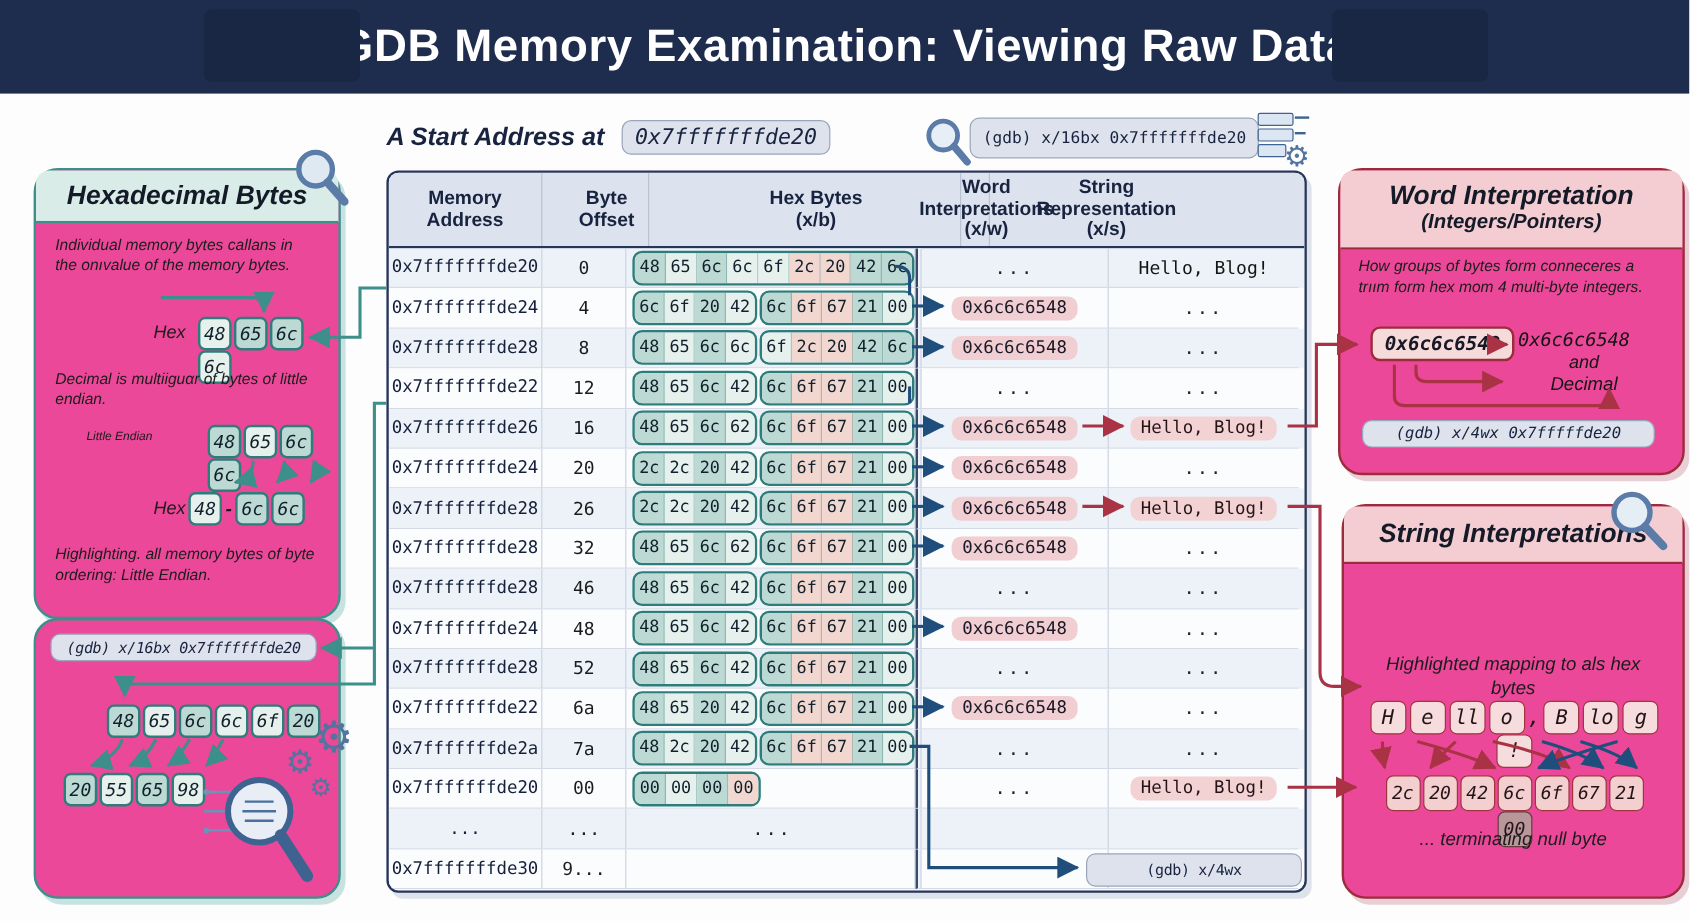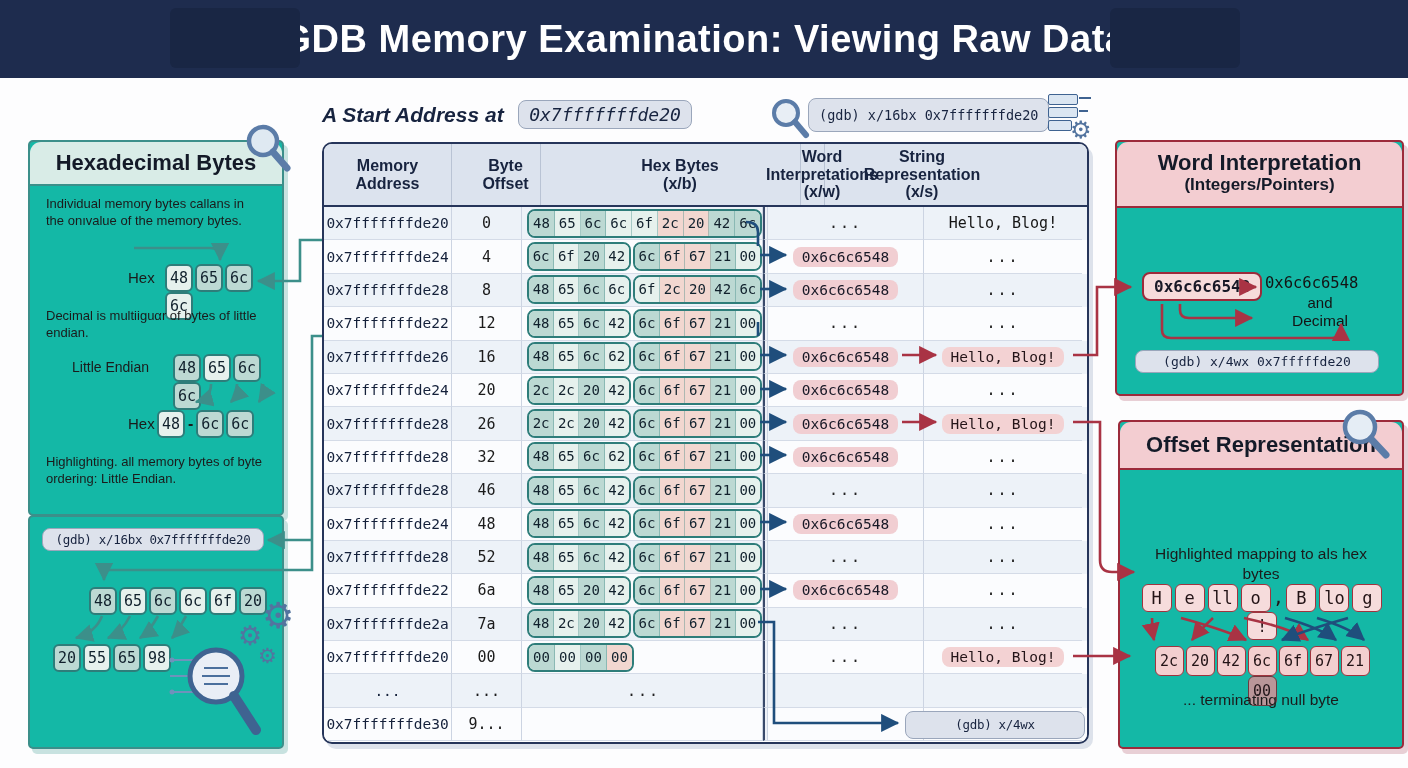--- a/index.html
+++ b/index.html
@@ -7,21 +7,21 @@
           font-family:"Liberation Sans",sans-serif;}
   
   .titlebar{position:absolute;left:0;top:0;width:1408px;height:78px;background:#1e2c4e;}
   .titlebar .deco{position:absolute;top:8px;width:130px;height:60px;background:#192644;border-radius:6px;}
   .titlebar h1{margin:0;width:100%;text-align:center;line-height:78px;color:#ffffff;
                font-size:38px;font-weight:bold;letter-spacing:.5px;}
   
   .mono{font-family:"DejaVu Sans Mono",monospace;}
   .codebox{display:inline-block;background:#dde2ec;border:1.5px solid #9aa6bb;border-radius:8px;
            font-family:"DejaVu Sans Mono",monospace;color:#17233f;padding:3px 10px;}
-  .card{position:absolute;background:#14b8a6;border-radius:5px;}
+  .card{position:absolute;background:#ec4899;border-radius:20px;font-style:italic;}
   .card.teal{border:2.5px solid #3c8f8a;box-shadow:4px 5px 0 rgba(156,204,198,.55);}
   .card.red{border:2.5px solid #9c2b3b;box-shadow:4px 5px 0 rgba(215,170,178,.55);}
   .card-header{border-radius:11px 11px 0 0;text-align:center;font-weight:bold;color:#141a28;}
   .card.teal .card-header{background:#d9ece7;border-bottom:2px solid #3c8f8a;}
   .card.red .card-header{background:#f3cdd1;border-bottom:2px solid #9c2b3b;}
   .ctext{color:#1b1b1b;font-size:13px;line-height:1.28;}
   
   .byte{display:inline-block;min-width:24px;height:24px;line-height:24px;text-align:center;
         border:2px solid #2e7d7a;border-radius:6px;margin:0 1px;
         font-family:"DejaVu Sans Mono",monospace;font-size:15px;color:#10202c;}
@@ -110,21 +110,21 @@
 
   <div class="card teal" style="left:28px;top:140px;width:252px;height:372px;">
     <div class="card-header" style="height:42px;line-height:42px;font-size:22px;">Hexadecimal Bytes</div>
     <div class="ctext" style="position:absolute;left:16px;top:54px;width:215px;">Individual memory bytes callans in the onıvalue of the memory bytes.</div>
     <div style="position:absolute;left:0;top:124px;width:100%;">
       <span style="position:absolute;left:98px;top:3px;font-size:15px;color:#1b1b1b;">Hex</span>
       <span style="position:absolute;left:134px;top:-2px;"><span class="byte t2">48</span><span class="byte t1">65</span><span class="byte t1">6c</span><span class="byte t2">6c</span></span>
     </div>
     <div class="ctext" style="position:absolute;left:16px;top:166px;width:220px;">Decimal is multiiguαr of bytes of little endian.</div>
     <div style="position:absolute;left:0;top:214px;width:100%;">
-      <span style="position:absolute;left:42px;top:3px;font-size:14px;color:#1b1b1b;">Little Endian</span>
+      <span style="position:absolute;left:42px;top:3px;font-size:10px;color:#1b1b1b;">Little Endian</span>
       <span style="position:absolute;left:142px;top:-2px;"><span class="byte t1">48</span><span class="byte t2">65</span><span class="byte t1">6c</span><span class="byte t1">6c</span></span>
     </div>
     <div style="position:absolute;left:0;top:270px;width:100%;">
       <span style="position:absolute;left:98px;top:3px;font-size:15px;color:#1b1b1b;">Hex</span>
       <span style="position:absolute;left:126px;top:-2px;"><span class="byte t2">48</span><span class="dash">-</span><span class="byte t1">6c</span><span class="byte t1">6c</span></span>
     </div>
     <div class="ctext" style="position:absolute;left:16px;top:312px;width:222px;">Highlighting. all memory bytes of byte ordering: Little Endian.</div>
   </div>
 
   <svg class="overlay" style="left:242px;top:122px;" width="52" height="52">
@@ -544,29 +544,30 @@
           <div class="c-str"></div>
         </div>
       </div>
   </div>
 
   <div class="card red" style="left:1115px;top:140px;width:285px;height:252px;">
     <div class="card-header" style="height:64px;">
       <div class="rtitle1">Word Interpretation</div>
       <div class="rsub1">(Integers/Pointers)</div>
     </div>
+    <div class="ctext" style="position:absolute;left:15px;top:72px;width:258px;">How groups of bytes form conneceres a trıım form hex mom 4 multi-byte integers.</div>
     <div class="pinkbox" style="left:25px;top:130px;">0x6c6c6548</div>
     <div class="mono" style="position:absolute;left:148px;top:132px;font-size:15.5px;color:#141414;">0x6c6c6548</div>
     <div style="position:absolute;left:148px;top:152px;width:110px;text-align:center;font-size:15px;color:#141414;">and</div>
     <div style="position:absolute;left:148px;top:170px;width:110px;text-align:center;font-size:15.5px;color:#141414;">Decimal</div>
     <span class="codebox" style="position:absolute;left:18px;top:208px;width:222px;text-align:center;font-size:13px;">(gdb) x/4wx 0x7fffffde20</span>
   </div>
 
   <div class="card red" style="left:1118px;top:420px;width:282px;height:325px;">
-    <div class="card-header" style="height:46px;line-height:46px;font-size:22px;">Offset Representation</div>
+    <div class="card-header" style="height:46px;line-height:46px;font-size:22px;">String Interpretations</div>
     <div class="ctext" style="position:absolute;left:15px;top:122px;width:252px;text-align:center;font-size:15.5px;">Highlighted mapping to als hex bytes</div>
     <div id="letterRow" style="position:absolute;left:16px;top:162px;width:252px;text-align:center;"><span class="lbox">H</span><span class="lbox">e</span><span class="lbox">ll</span><span class="lbox">o</span><span class="lplain">,</span><span class="lbox">B</span><span class="lbox">lo</span><span class="lbox">g</span><span class="lbox">!</span></div>
     <div id="byteRow" style="position:absolute;left:20px;top:224px;width:244px;text-align:center;"><span class="rbyte">2c</span><span class="rbyte">20</span><span class="rbyte">42</span><span class="rbyte">6c</span><span class="rbyte">6f</span><span class="rbyte">67</span><span class="rbyte">21</span><span class="rbyte dark">00</span></div>
     <div class="ctext" style="position:absolute;left:15px;top:268px;width:252px;text-align:center;font-size:15.5px;">... terminating null byte</div>
   </div>
   <svg class="overlay" style="left:1336px;top:406px;" width="58" height="56">
     <circle cx="24" cy="21" r="15" fill="#e5edf5" stroke="#5b7ca8" stroke-width="4.5"></circle>
     <line x1="35" y1="33" x2="50" y2="49" stroke="#5b7ca8" stroke-width="7" stroke-linecap="round"></line>
   </svg>
 

